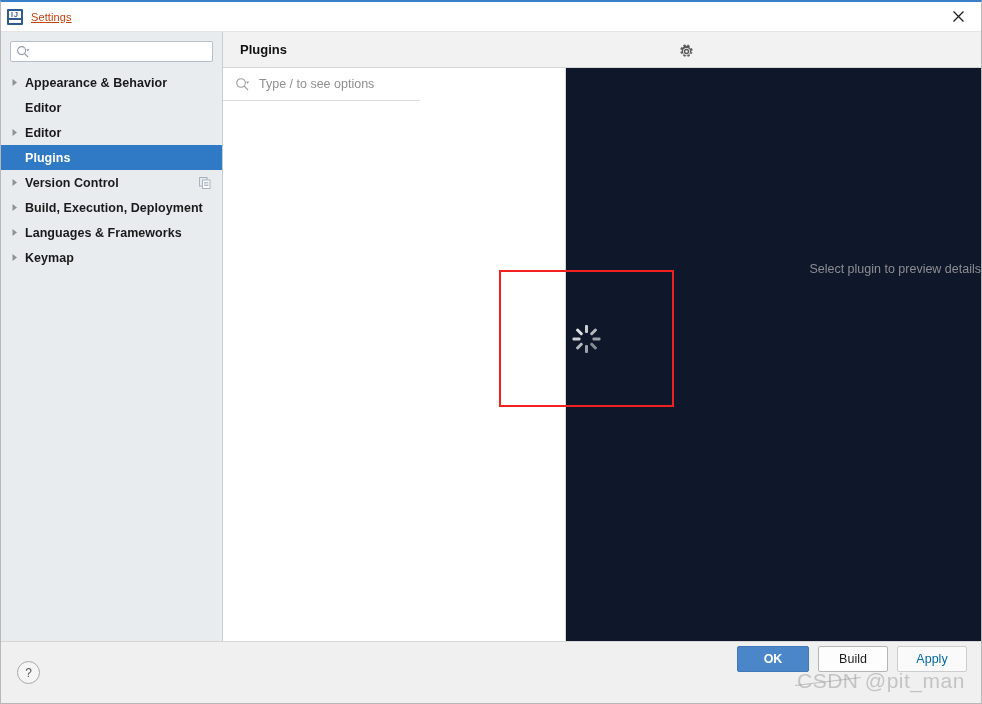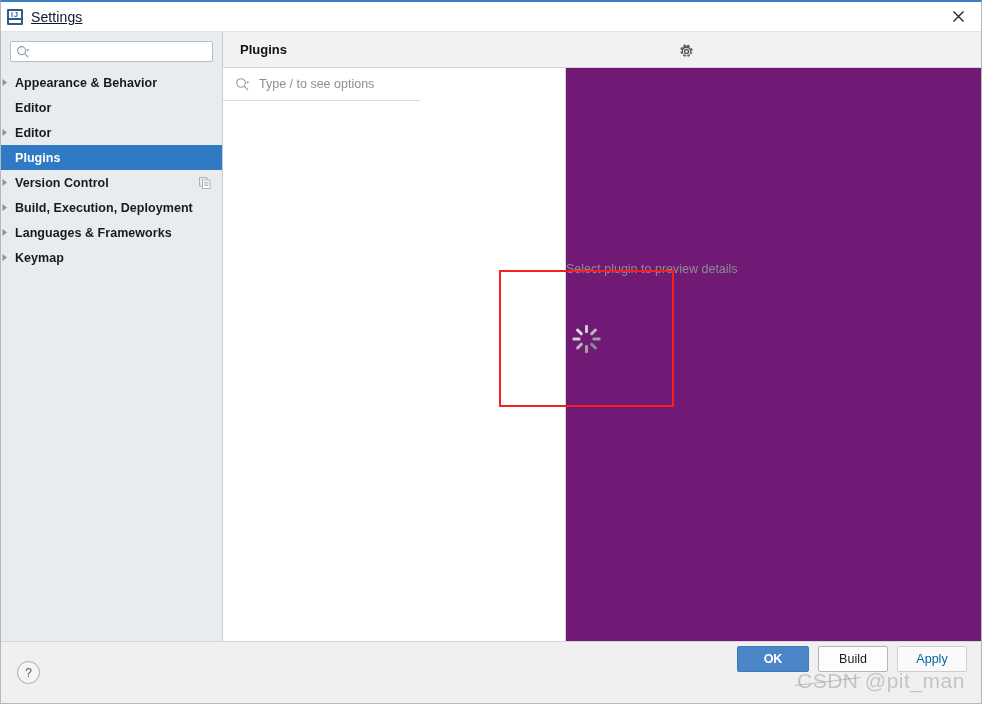--- a/index.html
+++ b/index.html
@@ -69,22 +69,22 @@
     z-index: 2;
     font-style: normal;
     font-size: 7px;
     line-height: 5px;
     color: #2e5b8c;
     font-weight: bold;
     text-align: center;
     letter-spacing: 1px;
   }
   .title-text {
-    font-size: 14px;
-    color: #0f172a;
+    font-size: 11px;
+    color: #c2410c;
     letter-spacing: 0.1px;
     text-decoration: underline;
   }
   .close-btn {
     position: absolute;
     right: 0; top: 0;
     width: 46px;
     height: 28px;
     display: flex;
     align-items: center;
@@ -137,20 +137,21 @@
   }
   .tree {
     flex: 1;
     overflow: hidden;
     padding-top: 2px;
   }
   .tree-item {
     height: 25px;
     display: flex;
     align-items: center;
+    padding-left: 10px;
     box-sizing: border-box;
     position: relative;
     cursor: default;
   }
   .tree-item .arrow {
     width: 14px;
     flex: none;
     display: flex;
     align-items: center;
     justify-content: flex-start;
@@ -303,24 +304,24 @@
     top: 1px;
     width: 3px;
     height: 8px;
     border-radius: 1px;
     transform-origin: 1.5px 14px;
   }
 
   
   .detail-pane {
     flex: 1;
-    background: #701a75;
+    background: #0f172a;
     display: flex;
     align-items: flex-start;
-    justify-content: flex-start;
+    justify-content: flex-end;
     min-width: 0;
   }
   .detail-placeholder {
     margin-top: 194px;
     font-size: 12.5px;
     color: #8d8d92;
   }
 
   
   .footer {

